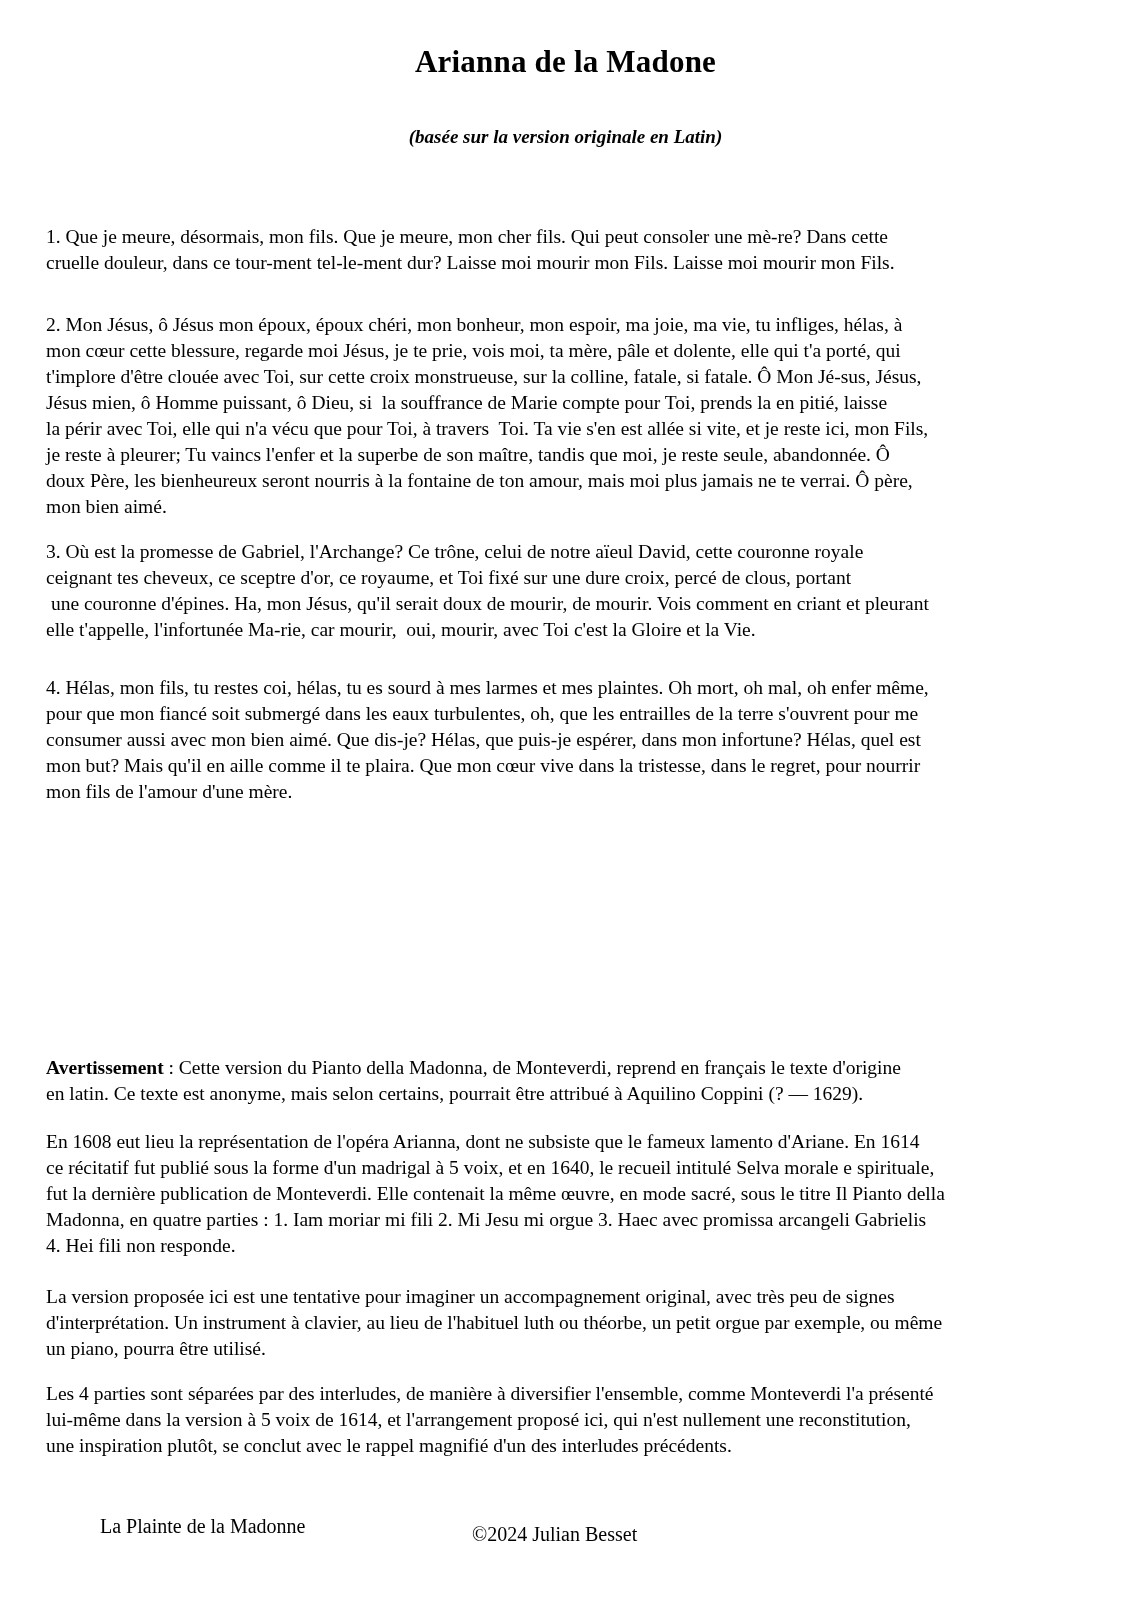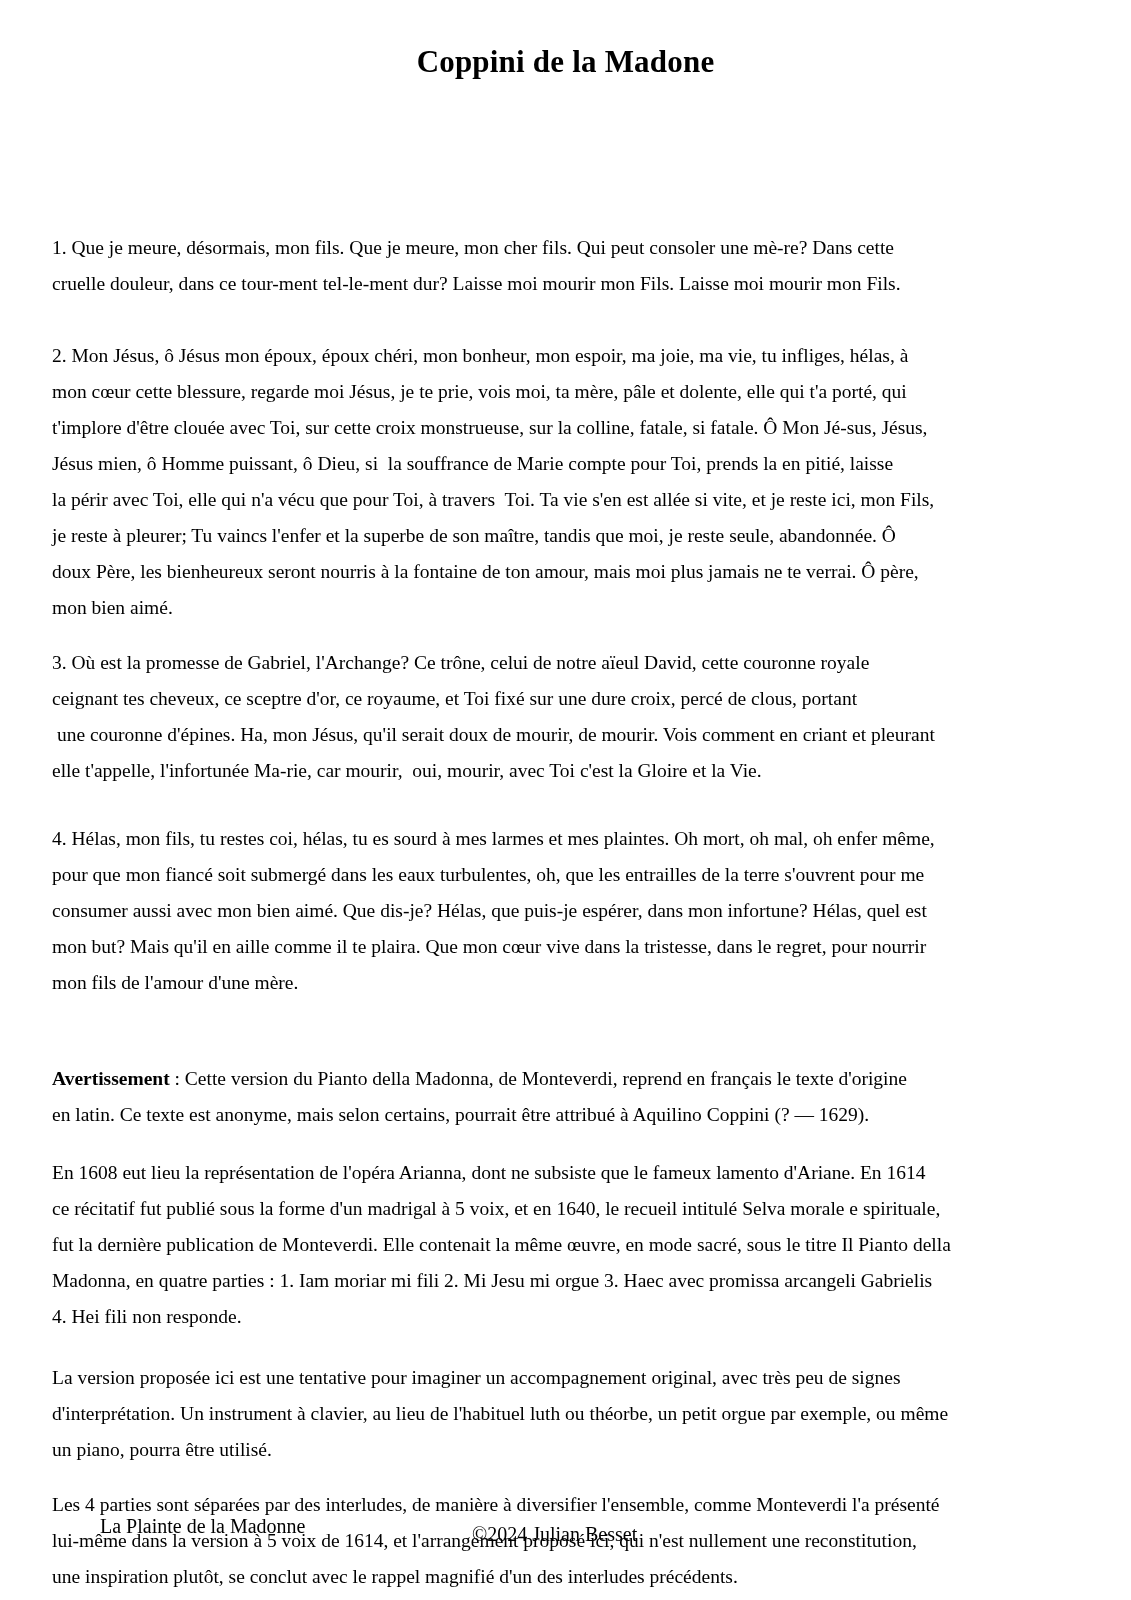--- a/index.html
+++ b/index.html
@@ -18,23 +18,23 @@
     text-align:center; font-size:31px; font-weight:bold;
     letter-spacing:0.2px;
   }
   .subtitle {
     position:absolute; top:126px; left:0; width:100%;
     text-align:center; font-size:19px; font-weight:bold; font-style:italic;
   }
   .lyrics   { position:absolute; top:220px;  left:42px; width:1080px; }
   .notes    { position:absolute; top:1051px; left:42px; width:1080px; }
   p.block {
-    margin:10px;
+    margin:4px;
     font-size:19.5px;
-    line-height:36px;
+    line-height:26px;
     white-space:pre-wrap;
     text-align:left;
   }
   #verse-1 { margin-bottom:36px; }
   #verse-2 { margin-bottom:19px; }
   #verse-3 { margin-bottom:32px; }
   #note-1  { margin-bottom:22px; }
   #note-2  { margin-bottom:25px; }
   #note-3  { margin-bottom:19px; }
   .b { font-weight:bold;text-align:center; }
@@ -44,22 +44,23 @@
     font-size:20px; line-height:24px;
   }
   .footer .f-left   { position:absolute; left:100px; top:0; }
   .footer .f-center { position:absolute; left:472px; top:8px; }
 </style>
 </head>
 <body>
 
 <div class="page">
 
-  <div class="title">Coppini de la Madone</div>
+  <div class="title">Arianna de la Madone</div>
 
+  <div class="subtitle">(basée sur la version originale en Latin)</div>
 
   <div class="lyrics">
     <p class="block" id="verse-1">1. Que je meure, désormais, mon fils. Que je meure, mon cher fils. Qui peut consoler une mè-re? Dans cette
 cruelle douleur, dans ce tour-ment tel-le-ment dur? Laisse moi mourir mon Fils. Laisse moi mourir mon Fils.</p>
     <p class="block" id="verse-2">2. Mon Jésus, ô Jésus mon époux, époux chéri, mon bonheur, mon espoir, ma joie, ma vie, tu infliges, hélas, à
 mon cœur cette blessure, regarde moi Jésus, je te prie, vois moi, ta mère, pâle et dolente, elle qui t'a porté, qui
 t'implore d'être clouée avec Toi, sur cette croix monstrueuse, sur la colline, fatale, si fatale. Ô Mon Jé-sus, Jésus,
 Jésus mien, ô Homme puissant, ô Dieu, si  la souffrance de Marie compte pour Toi, prends la en pitié, laisse
 la périr avec Toi, elle qui n'a vécu que pour Toi, à travers  Toi. Ta vie s'en est allée si vite, et je reste ici, mon Fils,
 je reste à pleurer; Tu vaincs l'enfer et la superbe de son maître, tandis que moi, je reste seule, abandonnée. Ô

